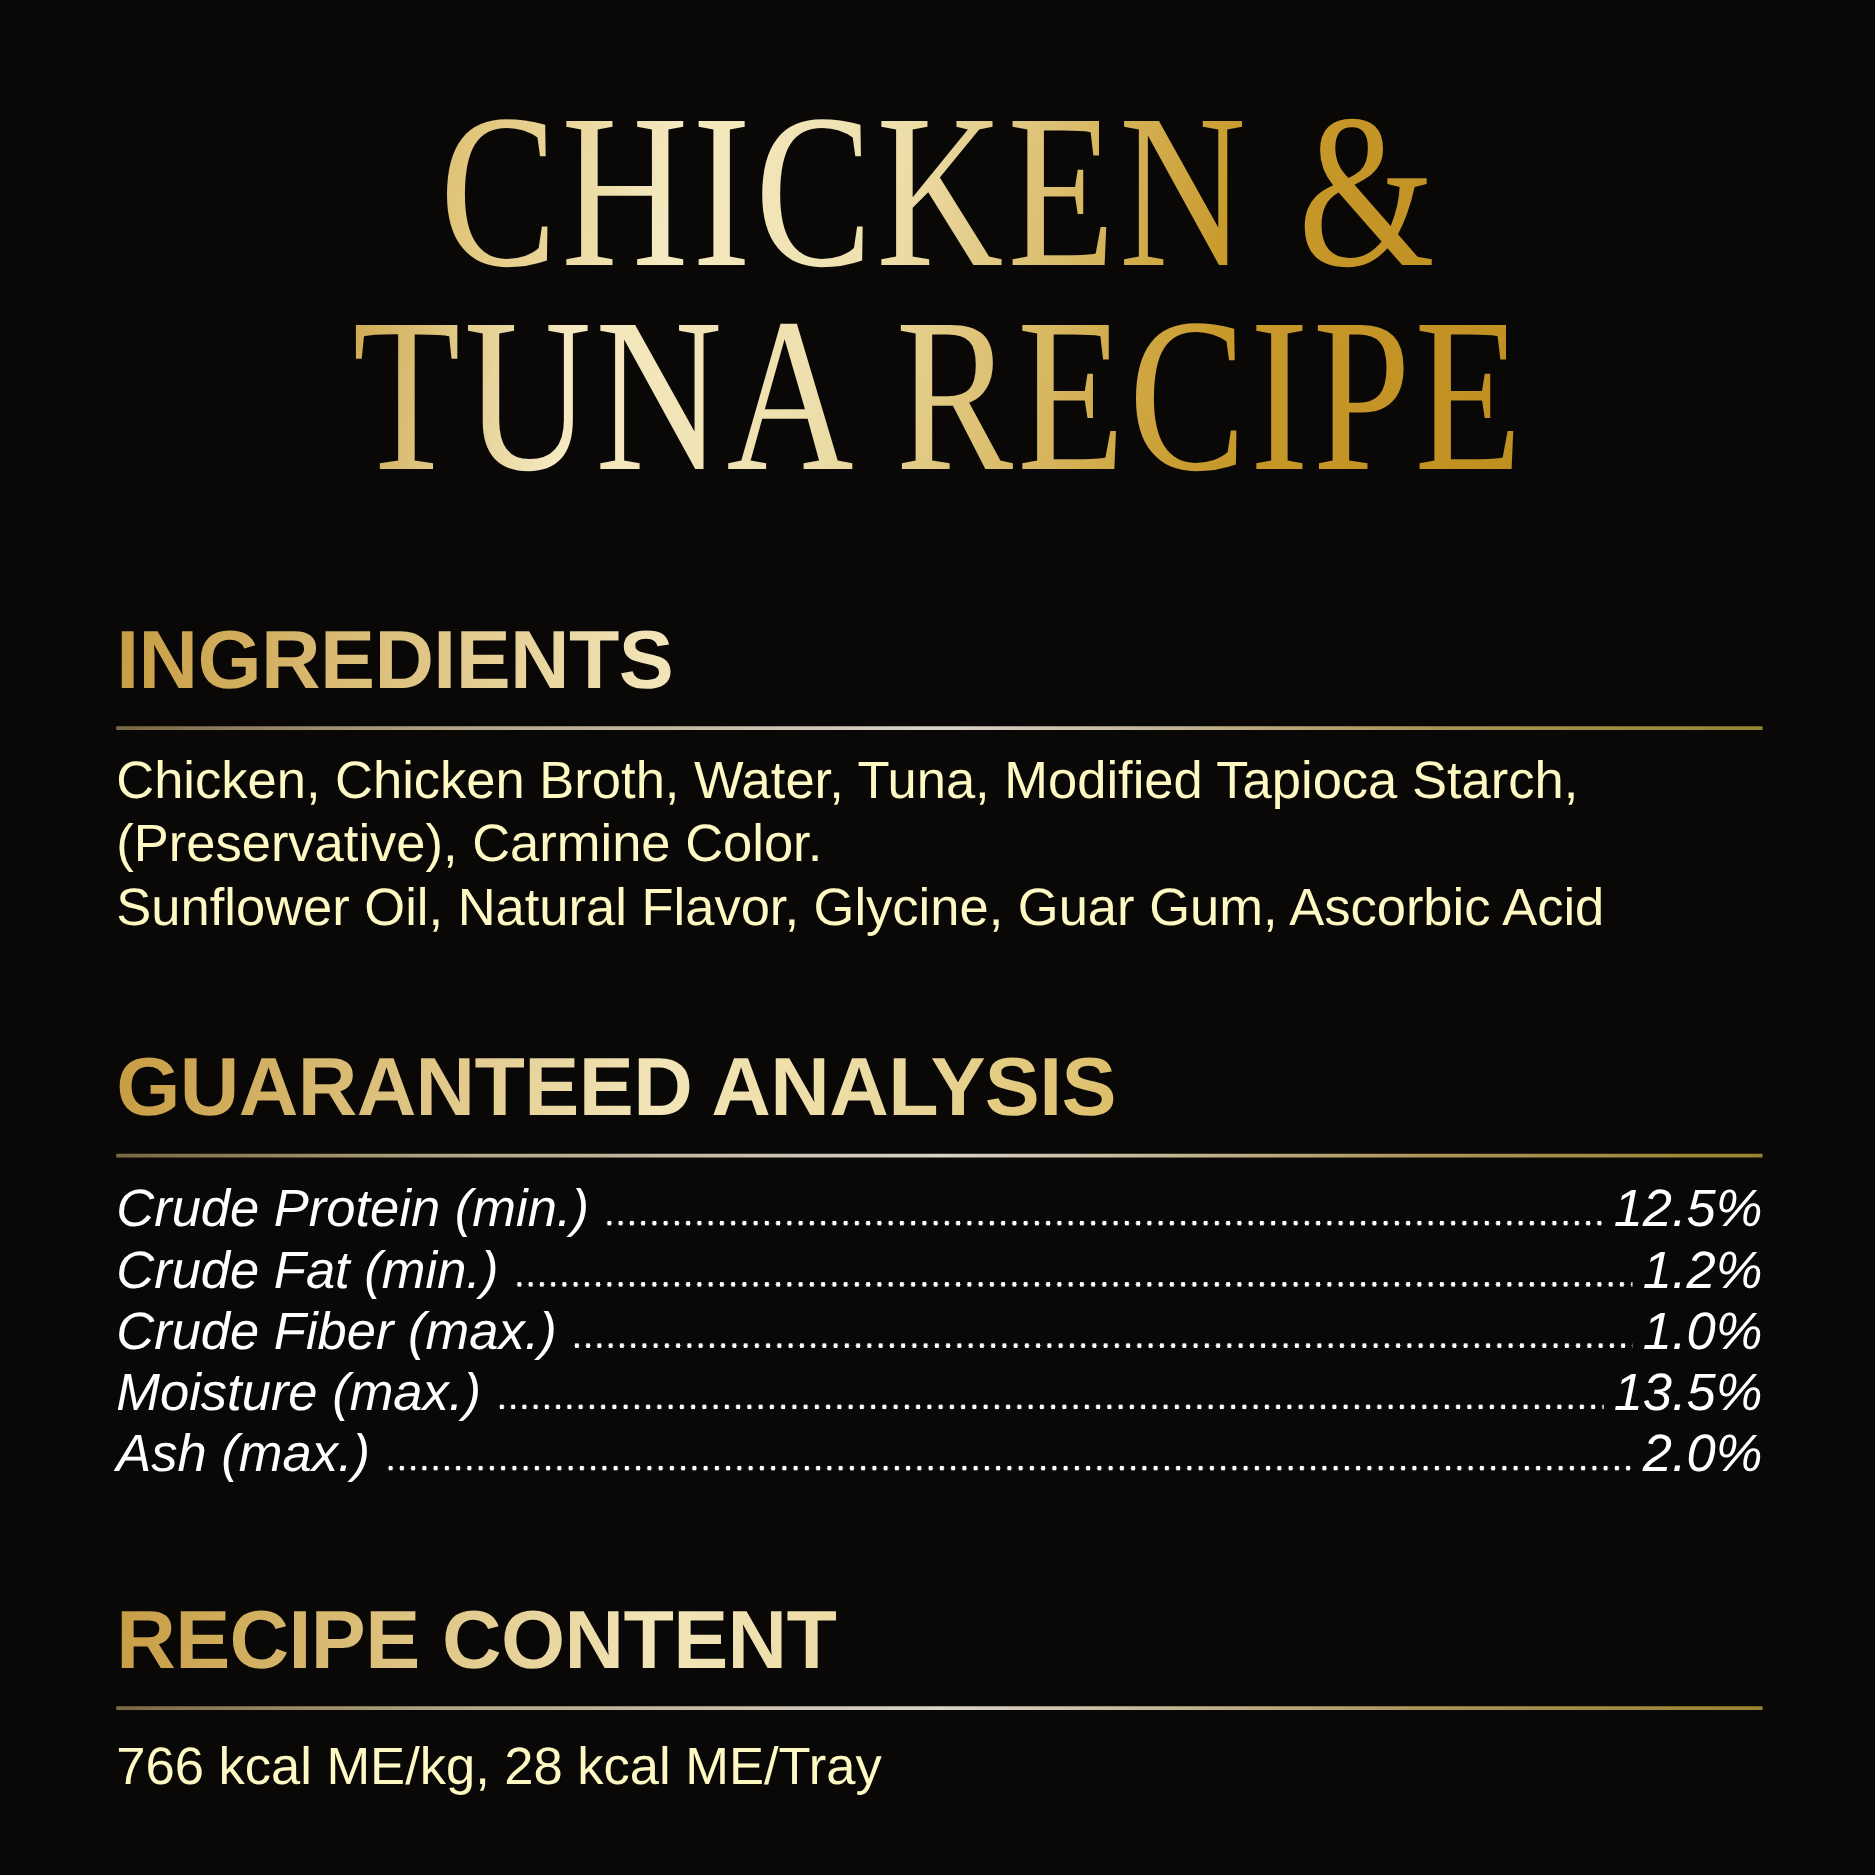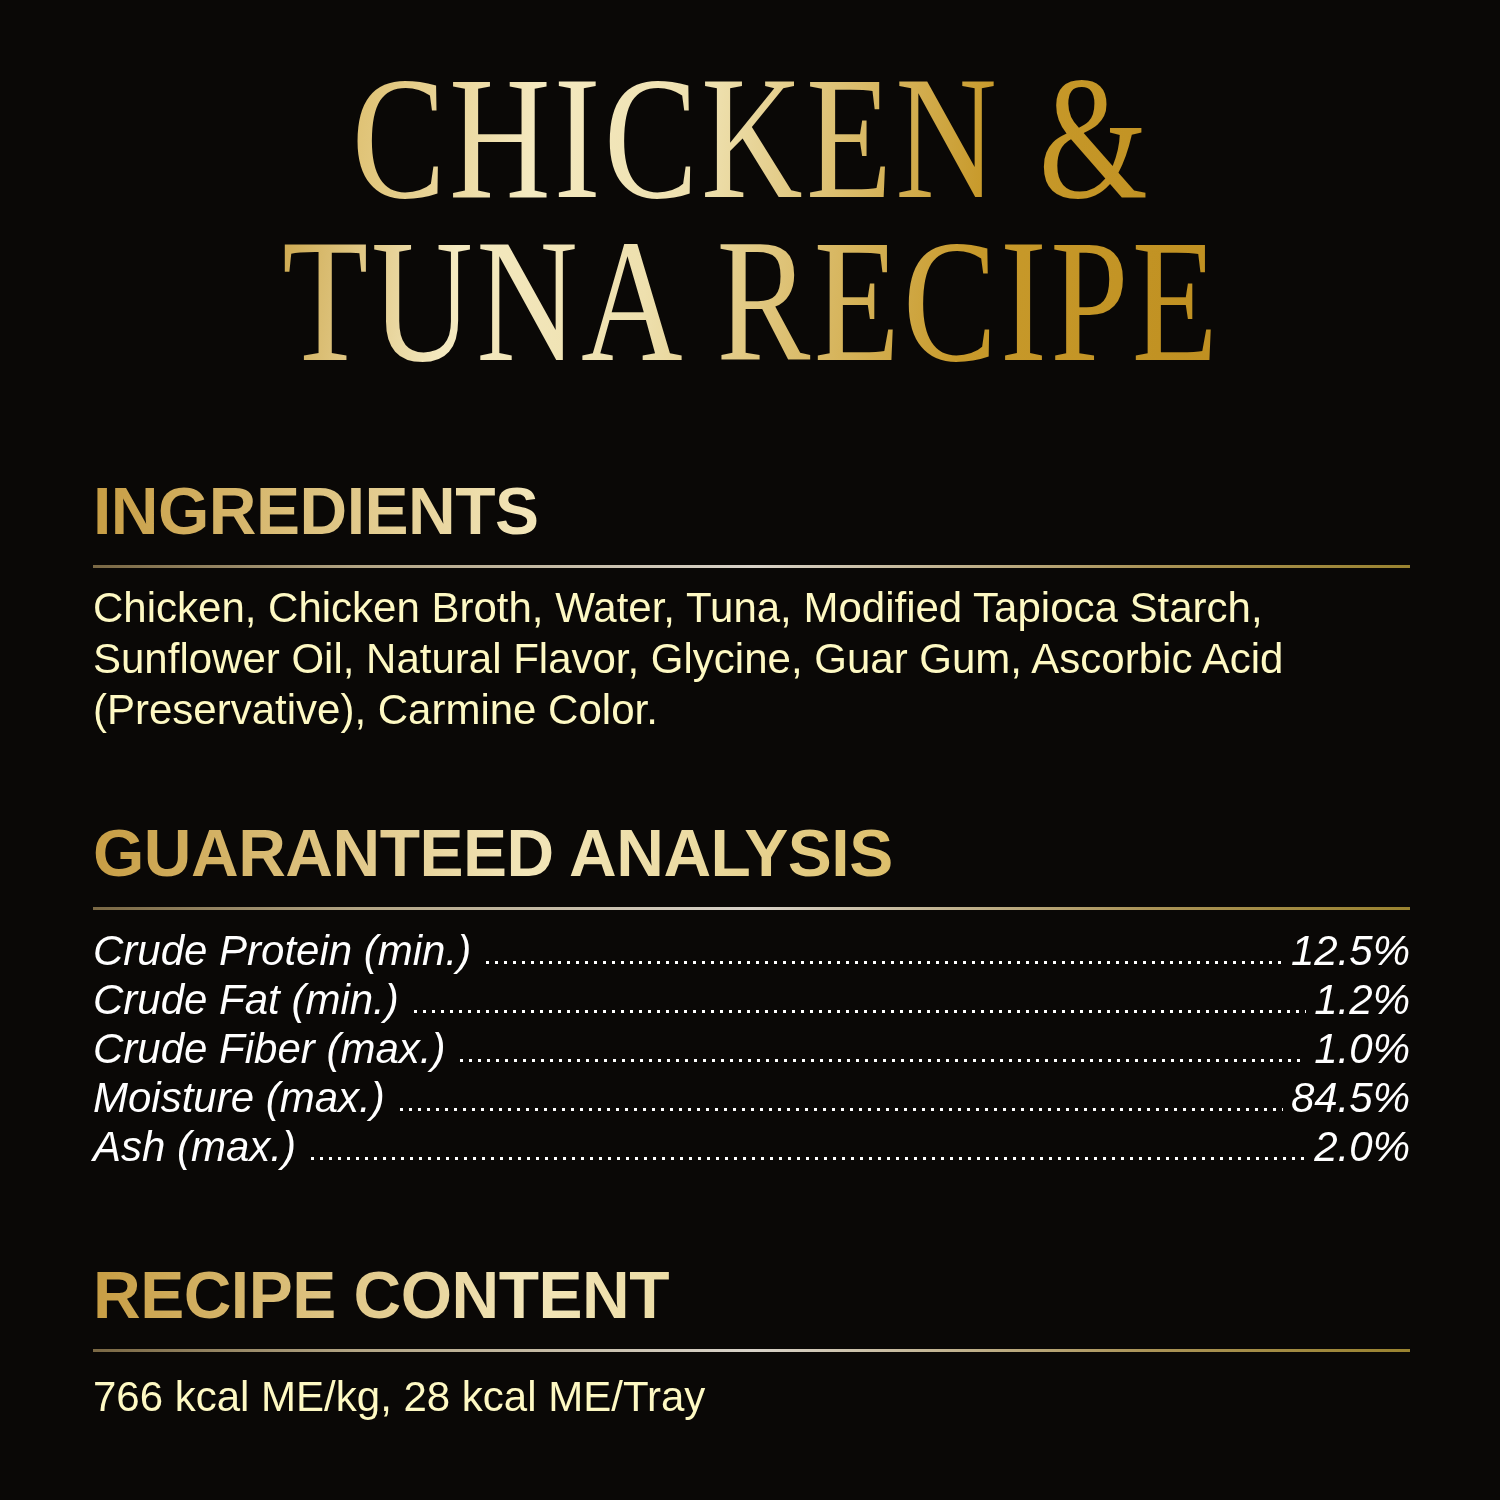--- a/index.html
+++ b/index.html
@@ -6,21 +6,21 @@
   body{
     width:1500px;height:1500px;
     background:#0a0806;
     font-family:"Liberation Sans", sans-serif;
     color:#ffffff;
     overflow:hidden;
   }
   .page{
     box-sizing:border-box;
     width:1500px;height:1289px;
-    padding:56px 90px 0 93px;
+    padding:72px 90px 0 93px;
   }
   
   .gold{
     background-clip:text;
     -webkit-background-clip:text;
     -webkit-text-fill-color:transparent;
     color:transparent;
   }
   
   .title{ text-align:center; }
@@ -90,22 +90,22 @@
 
   <div class="title">
     <div class="title-line gold t1">CHICKEN &amp;</div>
     <div class="title-line gold t2">TUNA RECIPE</div>
   </div>
 
   <h2 class="sec-head gold h-ingredients">INGREDIENTS</h2>
   <div class="rule"></div>
   <p class="body">
     <span class="bline">Chicken, Chicken Broth, Water, Tuna, Modified Tapioca Starch,</span>
+    <span class="bline">(Preservative), Carmine Color.</span>
     <span class="bline">Sunflower Oil, Natural Flavor, Glycine, Guar Gum, Ascorbic Acid</span>
-    <span class="bline">(Preservative), Carmine Color.</span>
   </p>
 
   <h2 class="sec-head gold h-analysis">GUARANTEED ANALYSIS</h2>
   <div class="rule"></div>
   <div class="ga-table">
     <div class="ga-row">
       <span class="ga-label">Crude Protein (min.)</span>
       <span class="ga-dots"></span>
       <span class="ga-value">12.5%</span>
     </div>
@@ -115,21 +115,21 @@
       <span class="ga-value">1.2%</span>
     </div>
     <div class="ga-row">
       <span class="ga-label">Crude Fiber (max.)</span>
       <span class="ga-dots"></span>
       <span class="ga-value">1.0%</span>
     </div>
     <div class="ga-row">
       <span class="ga-label">Moisture (max.)</span>
       <span class="ga-dots"></span>
-      <span class="ga-value">84.5%</span>
+      <span class="ga-value">13.5%</span>
     </div>
     <div class="ga-row">
       <span class="ga-label">Ash (max.)</span>
       <span class="ga-dots"></span>
       <span class="ga-value">2.0%</span>
     </div>
   </div>
 
   <h2 class="sec-head gold h-calorie">RECIPE CONTENT</h2>
   <div class="rule"></div>

